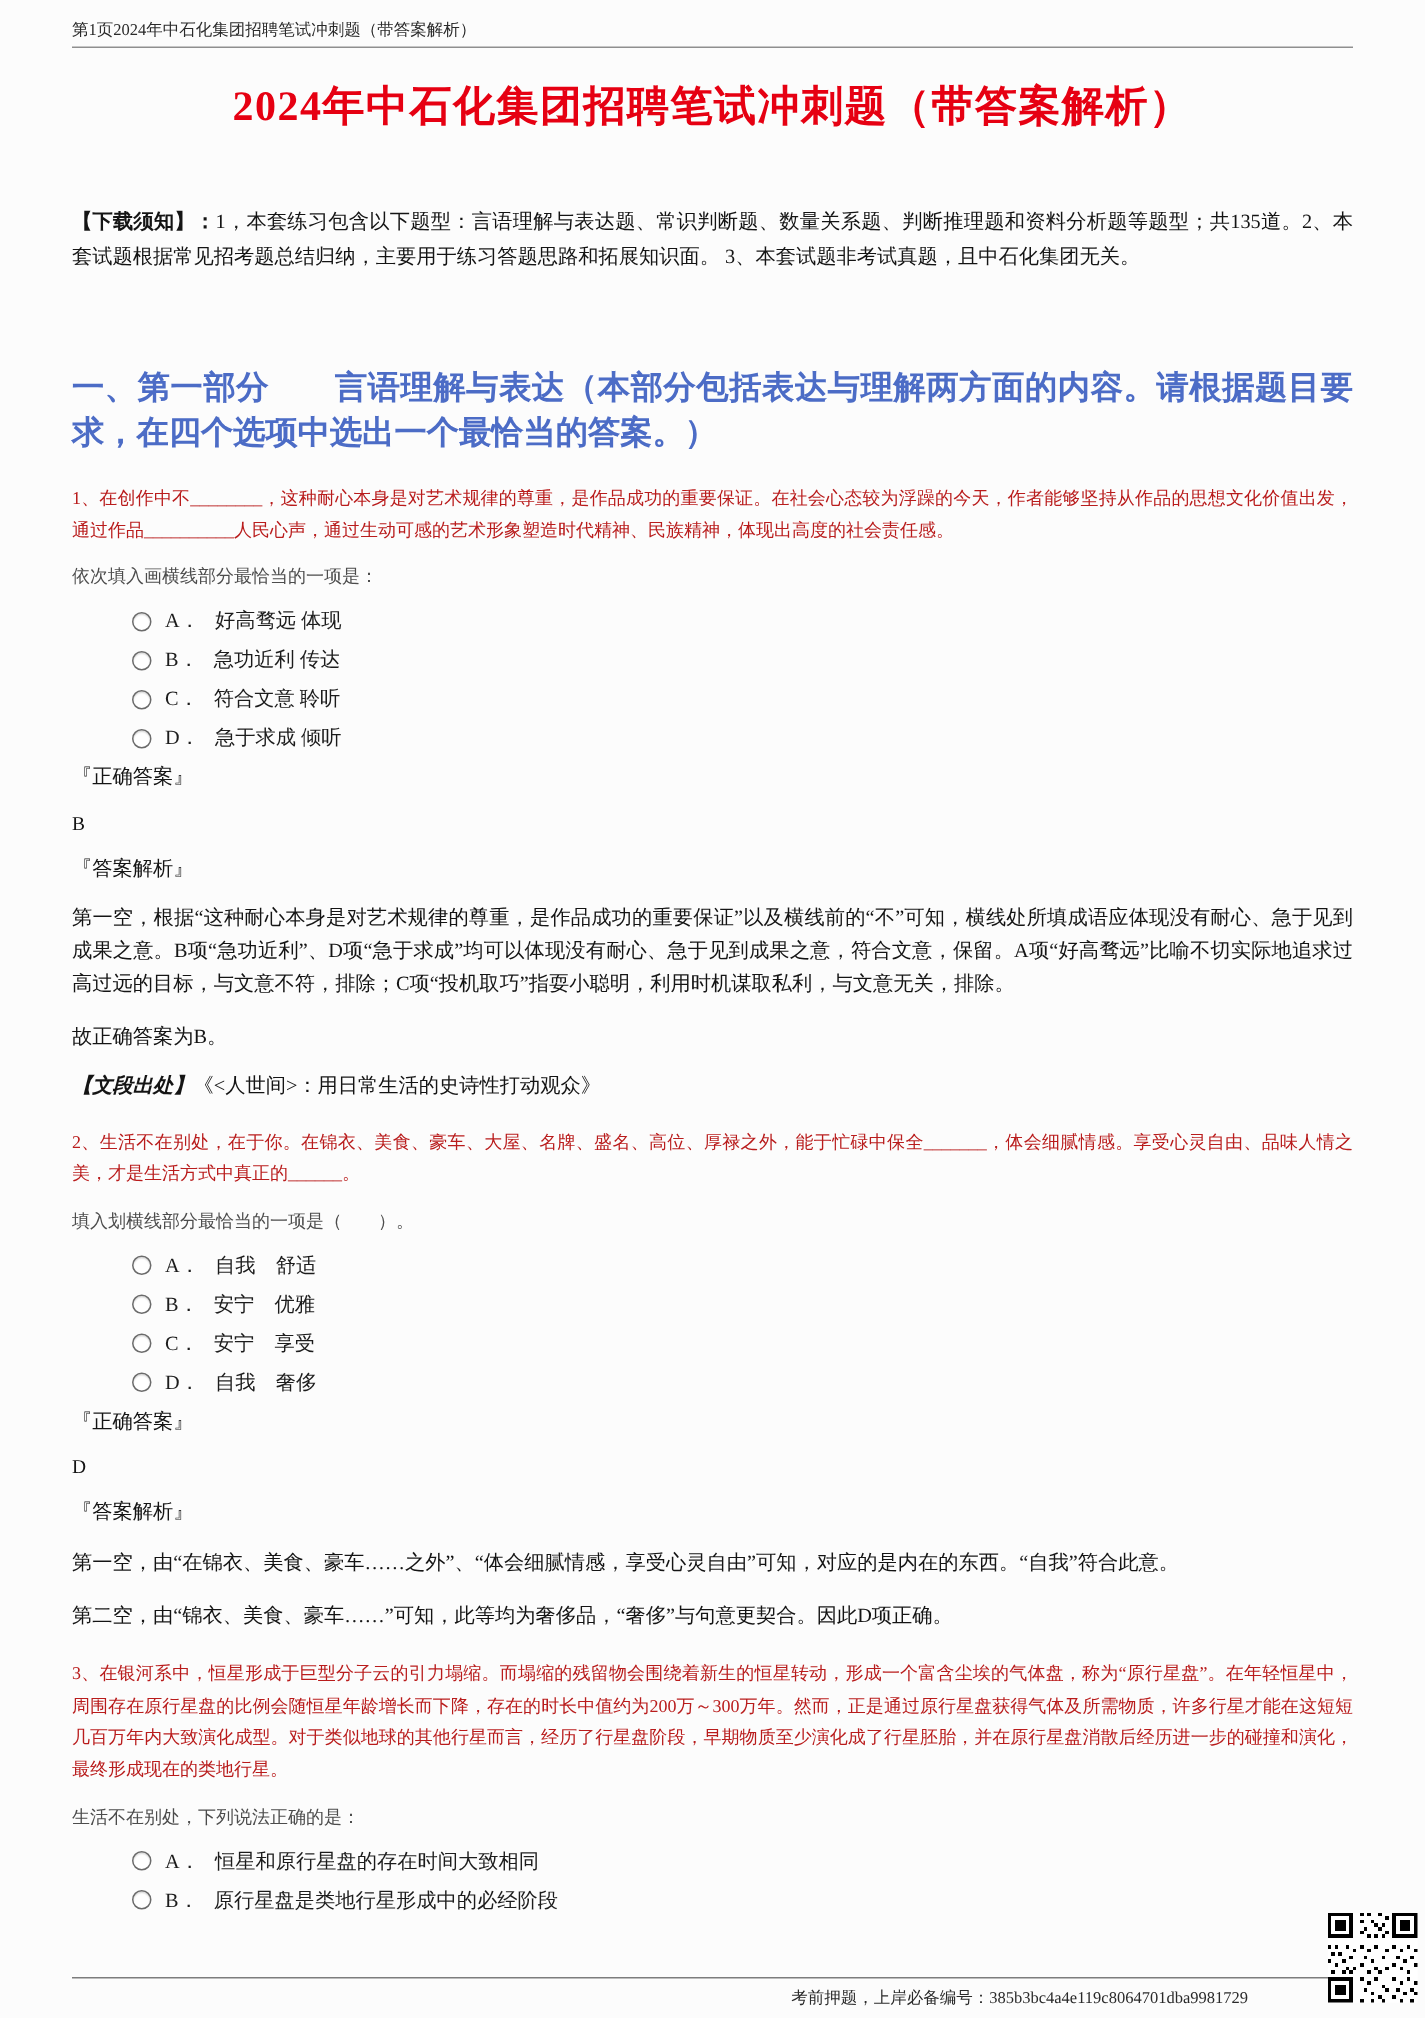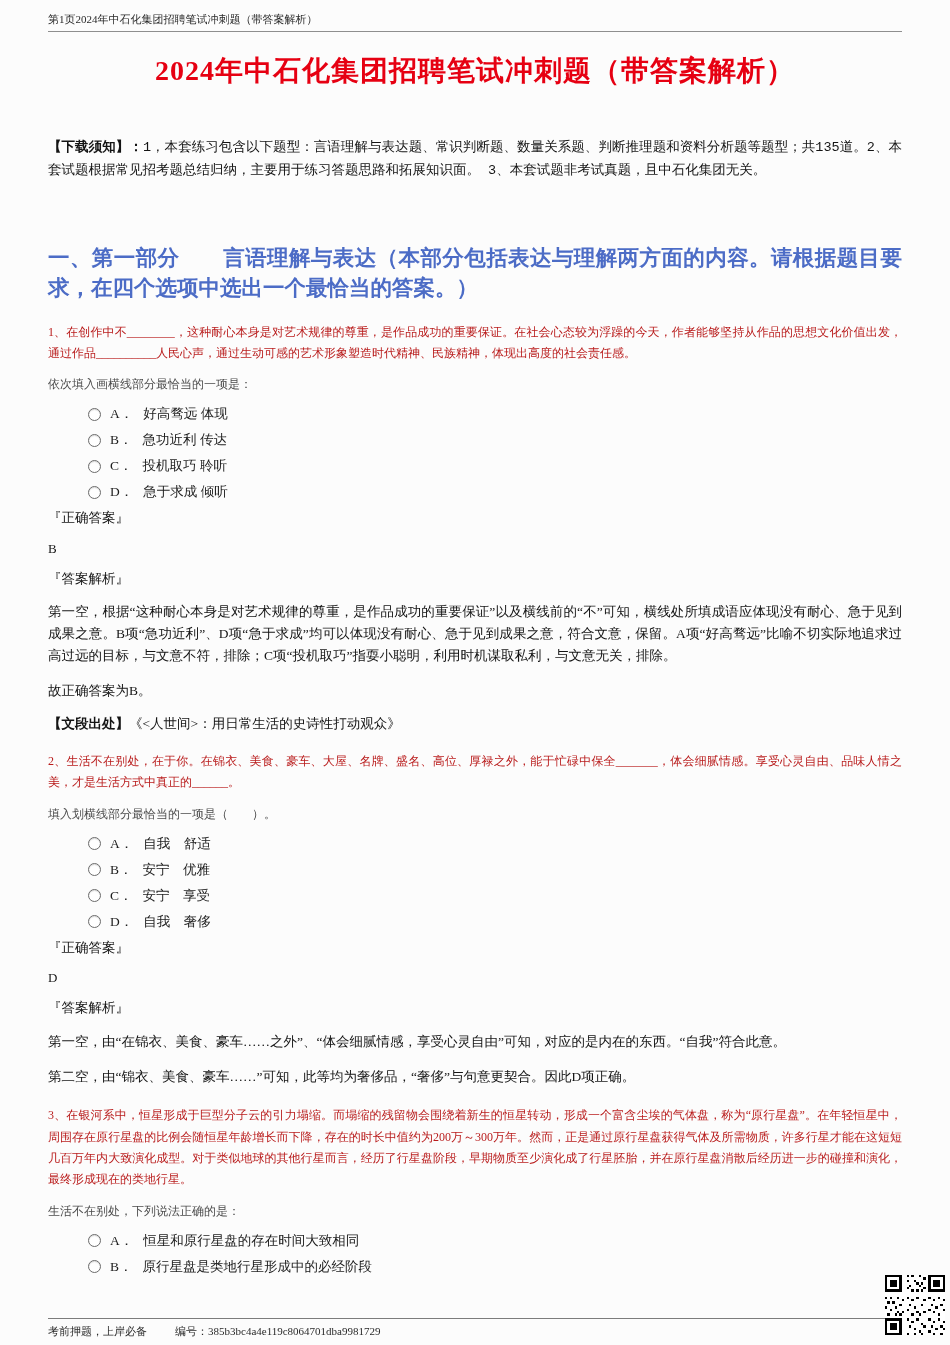--- a/index.html
+++ b/index.html
@@ -14,47 +14,47 @@
   .page{padding:12px 48px 0 48px;}
   .header{
     display:flex;justify-content:flex-start;align-items:flex-end;
     font-size:11px;color:#2a2a2a;
     padding-bottom:4px;border-bottom:1px solid #8f8f8f;
   }
   .main-title{
     margin-top:20px;text-align:center;
     font-size:28px;font-weight:700;color:#e60012;letter-spacing:1px;
   }
-  .notice{margin-top:46px;font-size:13.5px;line-height:1.72;text-align:justify;color:#141414;font-family:Liberation Mono, monospace;}
+  .notice{margin-top:46px;font-size:13.5px;line-height:1.72;text-align:justify;color:#141414;}
   .notice .bold{font-weight:700;}
   .section-heading{
     margin-top:62px;font-size:21.5px;line-height:1.38;font-weight:700;
     color:#4c6cc6;text-align:justify;
   }
   .stem{margin-top:18px;font-size:12px;line-height:1.78;color:#b91c1c;text-align:justify;}
   .prompt{margin-top:5px;font-size:12px;color:#4c4c4c;}
   .options{margin-top:7px;margin-left:40px;}
   .option{display:flex;align-items:center;margin:8px 0;font-size:13.5px;color:#1c1c1c;cursor:default;}
   .radio{
     width:11px;height:11px;border:1px solid #6b6b6b;border-radius:50%;
     background:#fff;margin-right:9px;flex:0 0 auto;
     box-shadow:inset 0 1px 1px rgba(0,0,0,.15);
   }
   .opt-letter{margin-right:10px;}
   .ans-label{margin-top:5px;font-size:13.5px;color:#141414;}
   .ans-value{margin-top:2px;font-size:13px;color:#141414;}
   .analysis{margin-top:10px;font-size:13.5px;line-height:1.6;text-align:justify;color:#141414;}
   .final{margin-top:13px;}
   .source{margin-top:12px;font-size:13.5px;color:#141414;}
-  .source .bold{font-weight:700;}
+  .source .bold{font-weight:700;font-style:italic;}
   .footer{
     position:absolute;left:48px;right:48px;bottom:6px;
-    display:flex;justify-content:flex-start;align-items:flex-start;
+    display:flex;justify-content:flex-end;align-items:flex-start;
     border-top:1px solid #7c7c7c;padding-top:5px;
-    font-size:11px;color:#2a2a2a;gap:28px;
+    font-size:11px;color:#2a2a2a;
   }
   .footer-right{padding-right:70px;}
   .qr{position:absolute;right:5px;bottom:10px;width:60px;height:60px;}
 </style>
 </head>
 <body>
 
 <div class="page">
 
   <div class="header">
@@ -78,21 +78,21 @@
         <span>好高骛远 体现</span>
       </div>
       <div class="option">
         <span class="radio"></span>
         <span class="opt-letter">B．</span>
         <span>急功近利 传达</span>
       </div>
       <div class="option">
         <span class="radio"></span>
         <span class="opt-letter">C．</span>
-        <span>投机取巧 聆听</span>
+        <span>符合文意 聆听</span>
       </div>
       <div class="option">
         <span class="radio"></span>
         <span class="opt-letter">D．</span>
         <span>急于求成 倾听</span>
       </div>
     </div>
     <p class="ans-label">『正确答案』</p>
     <p class="ans-value">B</p>
     <p class="ans-label">『答案解析』</p>

